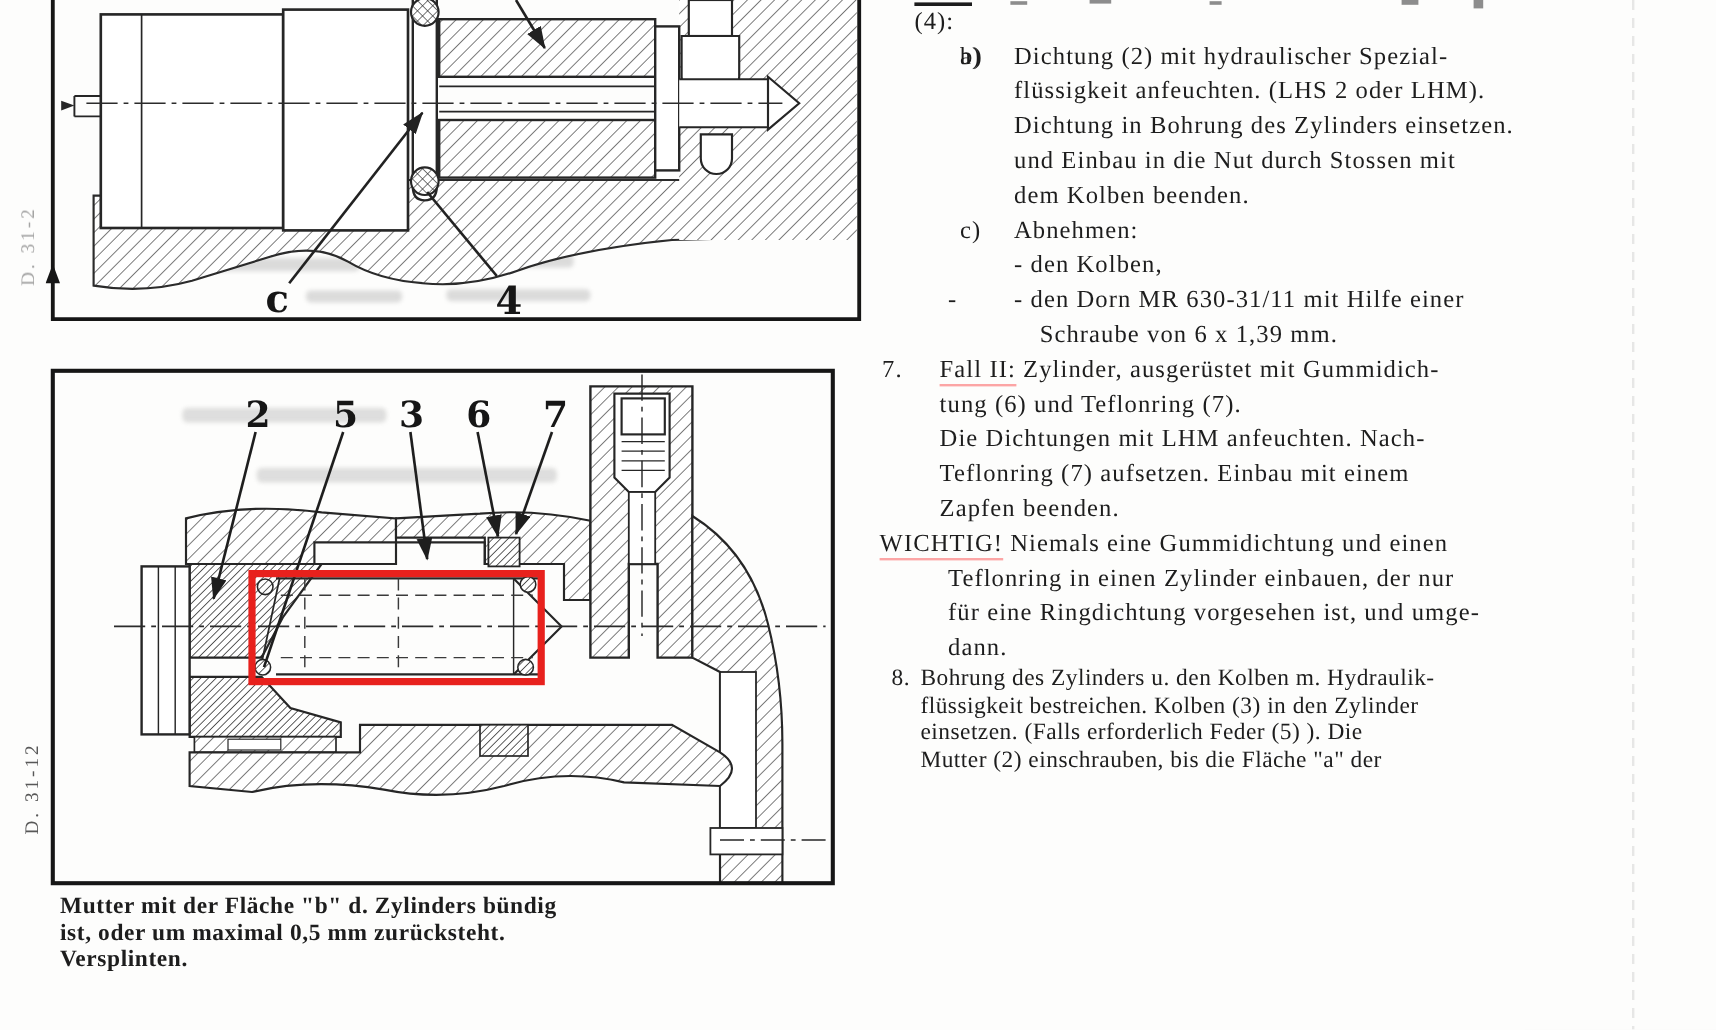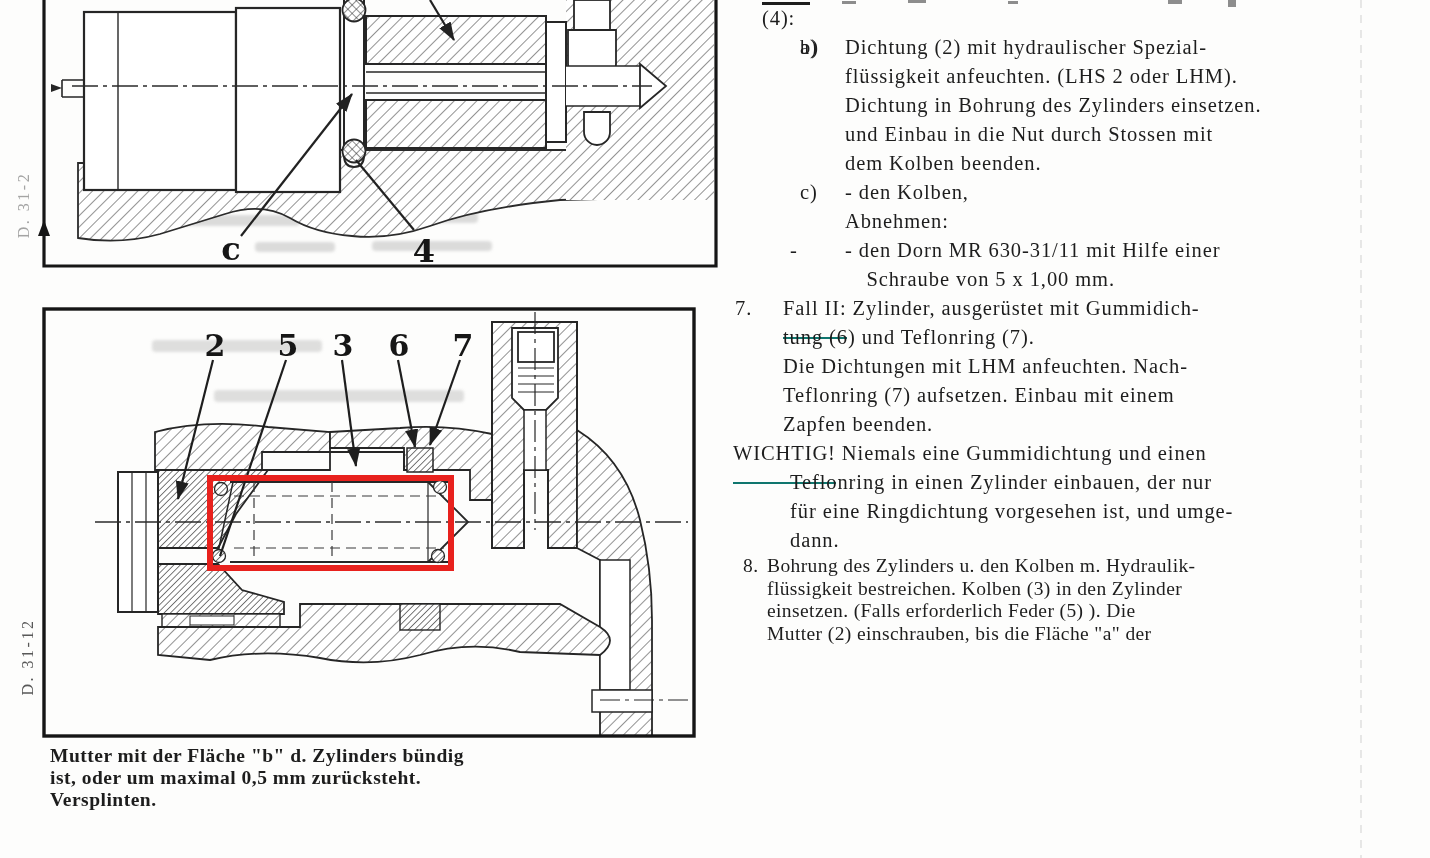--- a/index.html
+++ b/index.html
@@ -41,21 +41,21 @@
   .tblock .marker{position:absolute;top:0;}
   .tline{white-space:nowrap;}
   .s-cont{padding-left:29px;}
   .s-abc{padding-left:112px;}   .s-abc > .marker{left:67px;}
   .s-dash{padding-left:112px;}  .s-dash > .marker{left:57px;}
   .s-n7{padding-left:50px;}     .s-n7 > .marker{left:2px;}
   .s-wichtig{padding-left:57px;}
   .s-wichtig .tline:first-of-type{text-indent:-57px;}
   .s-n8{padding-left:34px;font-size:19.5px;line-height:22.6px;letter-spacing:.4px;}
   .s-n8 > .marker{left:10px;}
-  .uhead{border-bottom:2px solid #0f766e;padding-bottom:18px;}
+  .uhead{border-bottom:2px solid #fca5a5;padding-bottom:1px;}
 
   
   .cutmark{position:absolute;background:#1d1d1d;}
   .cutmark.faint{background:rgba(29,29,29,.5);}
   .fold{
     position:absolute;left:1360px;top:0;width:2px;height:858px;
     background:repeating-linear-gradient(to bottom, rgba(70,70,70,.12) 0 8px, transparent 8px 15px);
   }
 </style>
 </head>
@@ -275,27 +275,27 @@
         <div class="tblock s-abc">
           <span class="marker">b)</span>
           <div class="tline">Dichtung (2) mit hydraulischer Spezial-</div>
           <div class="tline">flüssigkeit anfeuchten. (LHS 2 oder LHM).</div>
           <div class="tline">Dichtung in Bohrung des Zylinders einsetzen.</div>
           <div class="tline">und Einbau in die Nut durch Stossen mit</div>
           <div class="tline">dem Kolben beenden.</div>
         </div>
         <div class="tblock s-abc">
           <span class="marker">c)</span>
+          <div class="tline">Abnehmen:</div>
           <div class="tline">- den Kolben,</div>
-          <div class="tline">Abnehmen:</div>
         </div>
         <div class="tblock s-dash">
           <span class="marker">-</span>
           <div class="tline">- den Dorn MR 630-31/11 mit Hilfe einer</div>
-          <div class="tline"> Schraube von 5 x 1,00 mm.</div>
+          <div class="tline"> Schraube von 6 x 1,39 mm.</div>
         </div>
         <div class="tblock s-n7">
           <span class="marker">7.</span>
           <div class="tline"><span class="uhead">Fall II:</span> Zylinder,  ausgerüstet mit Gummidich-</div>
           <div class="tline">tung (6) und Teflonring (7).</div>
           <div class="tline">Die Dichtungen mit LHM anfeuchten.  Nach-</div>
           <div class="tline">Teflonring (7) aufsetzen.  Einbau mit einem</div>
           <div class="tline">Zapfen beenden.</div>
         </div>
         <div class="tblock s-wichtig">

